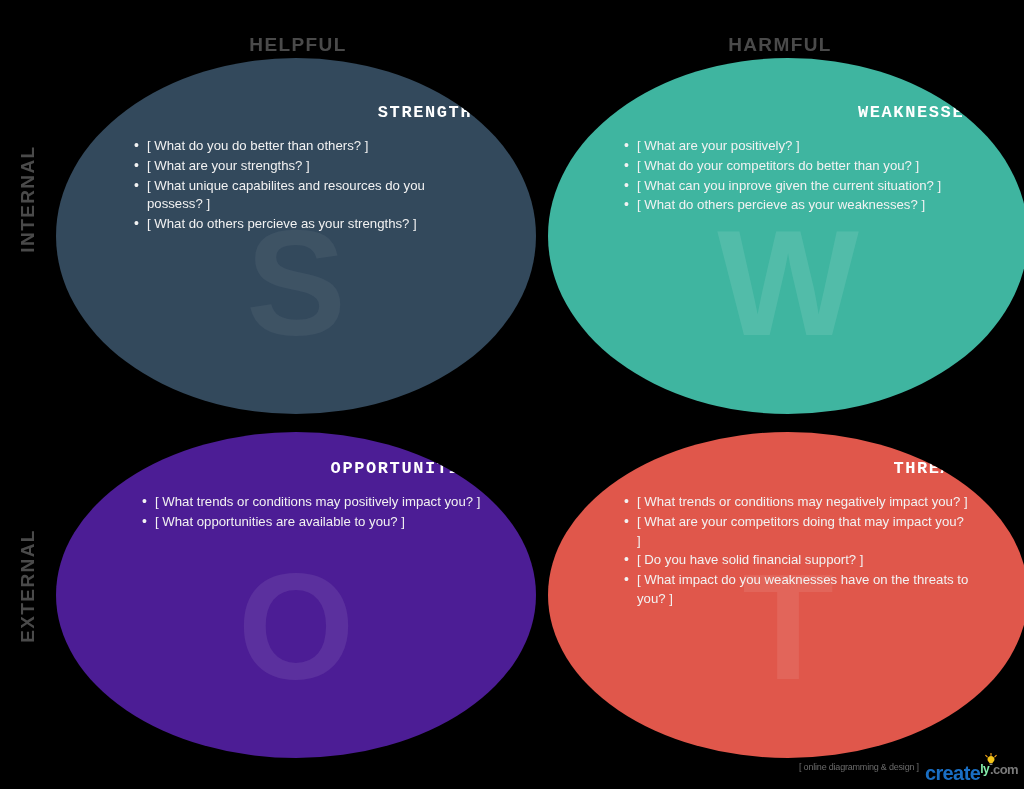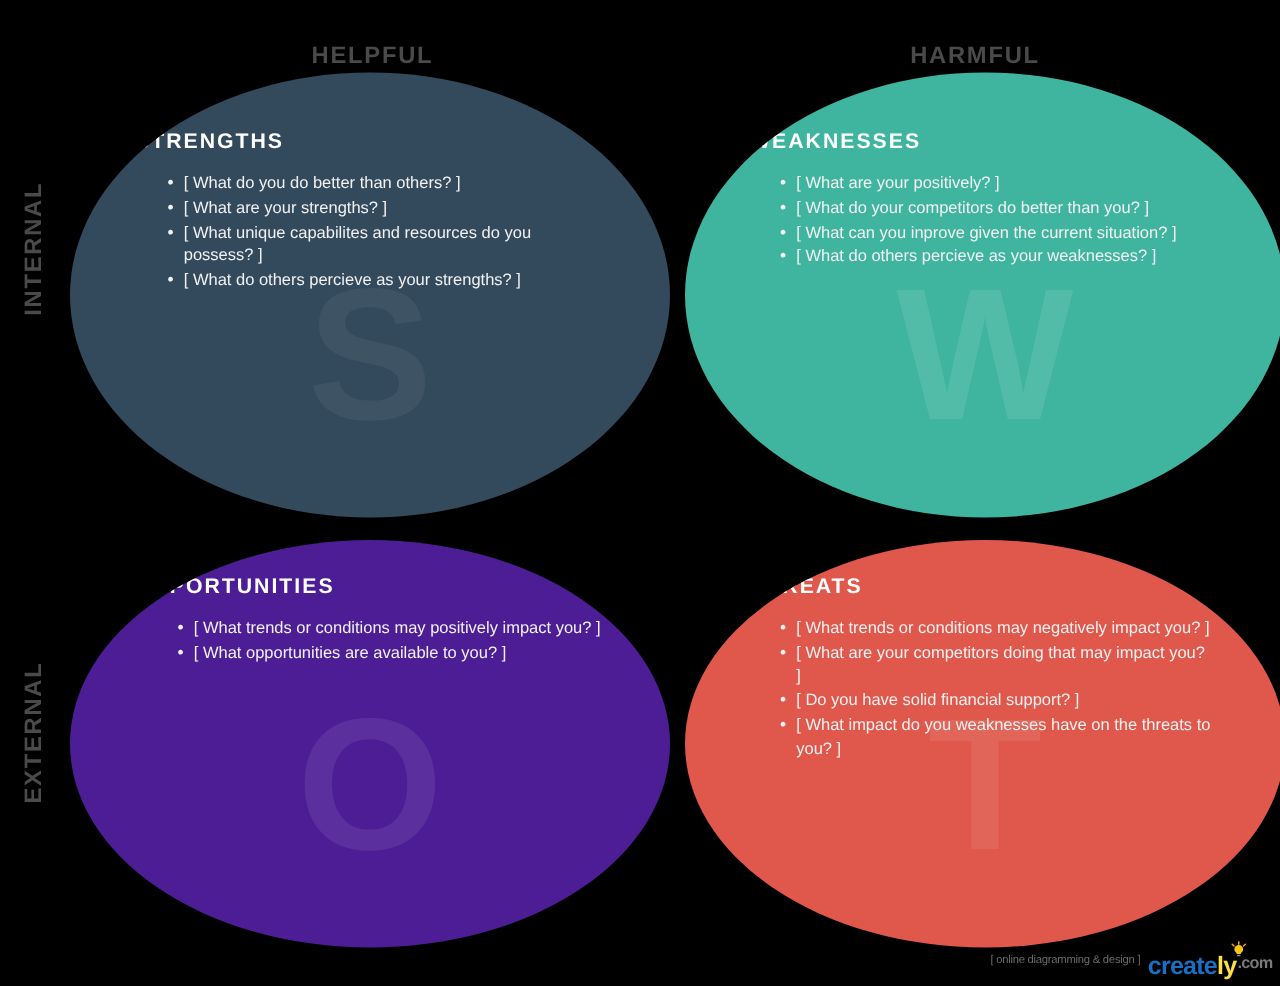--- a/index.html
+++ b/index.html
@@ -77,23 +77,23 @@
   #quad-opportunities .ghost { top: 120px; color: rgba(255,255,255,0.085); }
   #quad-threats .ghost       { top: 120px; color: rgba(255,255,255,0.085); }
 
   
   .quad-inner {
     position: relative;
     z-index: 2;
     padding: 0 52px;
   }
   .quad-title {
-    text-align: left;
+    text-align: right;
     color: #ffffff;
-    font-family: Liberation Sans, sans-serif;
+    font-family: Liberation Mono, monospace;
     font-size: 17px;
     font-weight: bold;
     letter-spacing: 1.6px;
     line-height: 1.25;
   }
   #quad-strengths .quad-inner,
   #quad-weaknesses .quad-inner { padding-top: 44px; }
   #quad-opportunities .quad-inner,
   #quad-threats .quad-inner { padding-top: 26px; }
 
@@ -146,21 +146,21 @@
   #watermark-logo {
     display: flex;
     align-items: flex-start;
     font-family: "Liberation Sans", sans-serif;
     font-weight: bold;
     letter-spacing: -0.6px;
     position: relative;
     margin-top: 13px;
   }
   .logo-blue   { color: #1a6fc4; font-size: 20px; }
-  .logo-orange { color: #fde047; font-size: 20px; }
+  .logo-orange { color: #86efac; font-size: 12px; }
   .logo-dotcom { color: #7a7a7a; font-size: 13px; margin-left: 1px; }
   #bulb-icon {
     position: absolute;
     right: 20px;
     top: -9px;
     width: 14px;
     height: 14px;
   }
 </style>
 </head>

